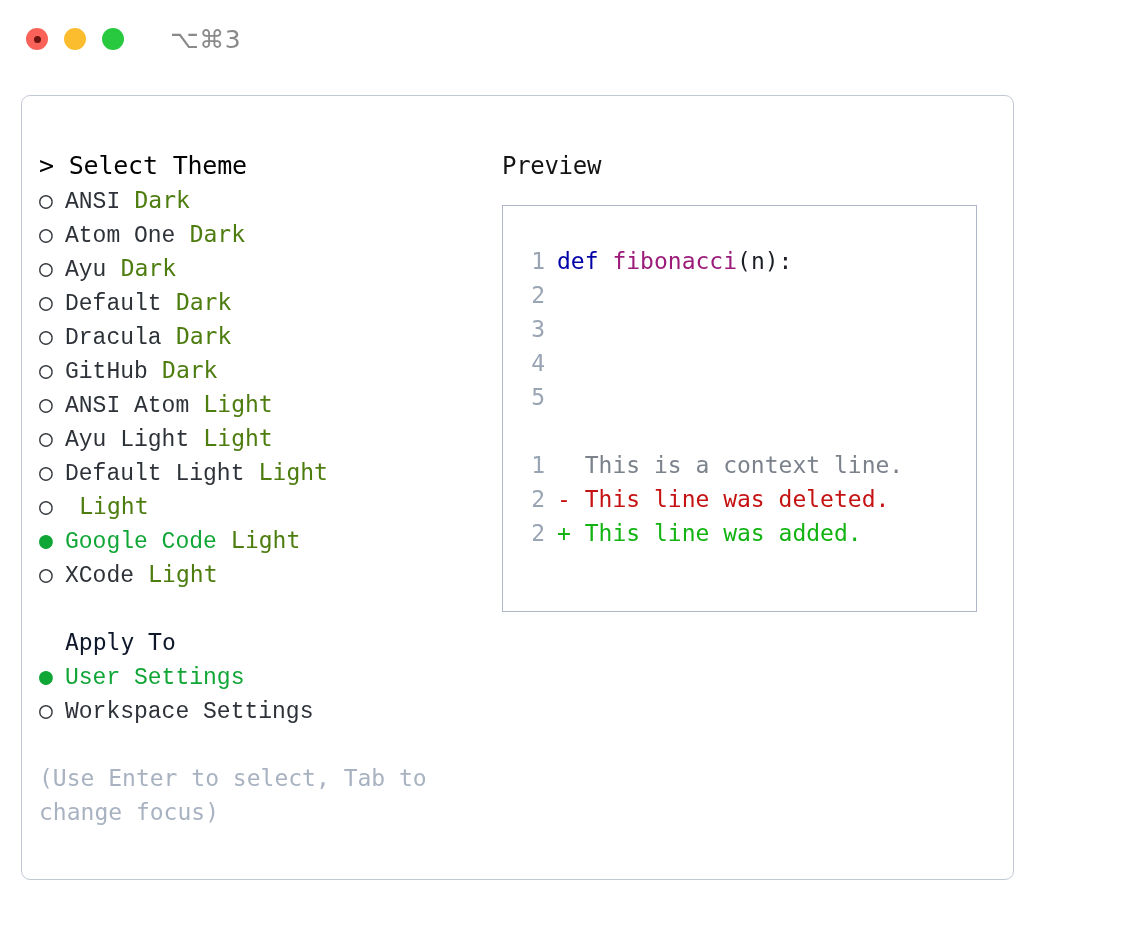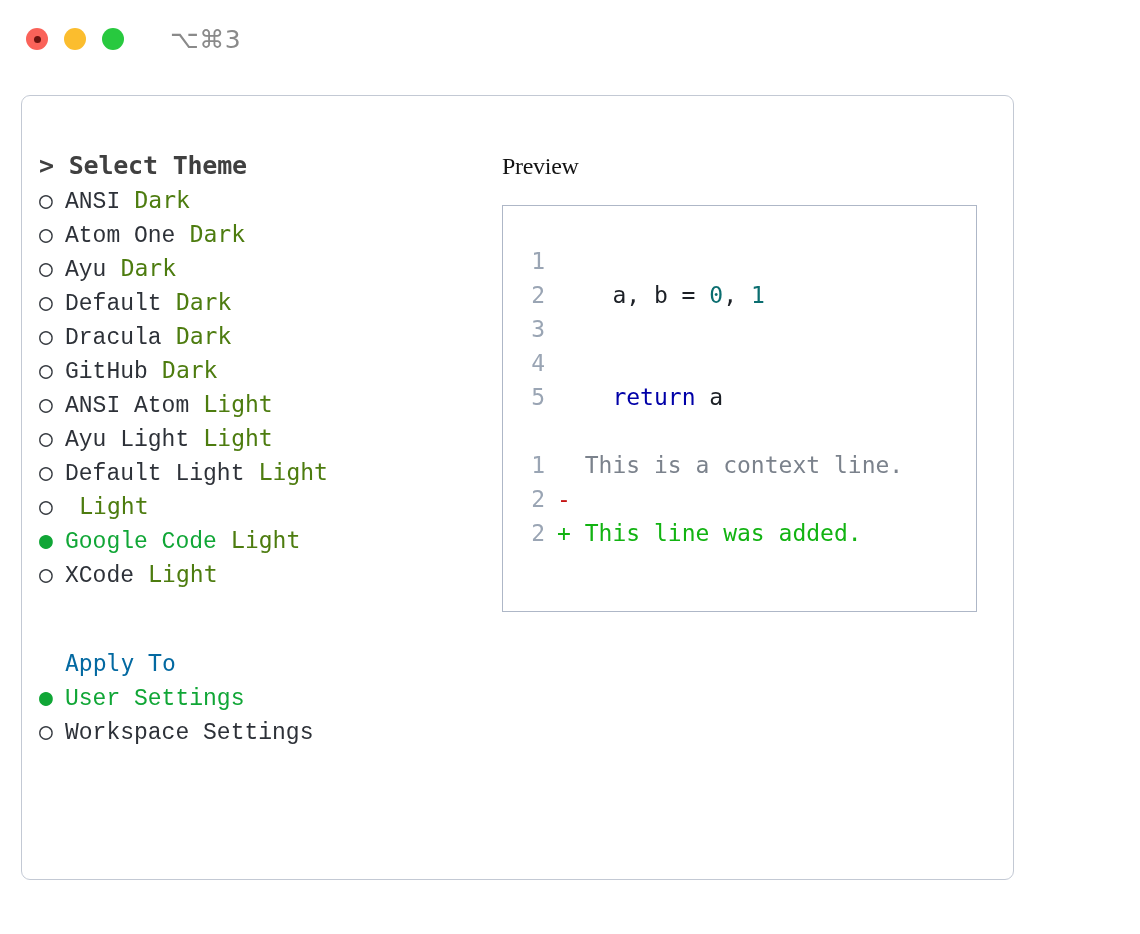--- a/index.html
+++ b/index.html
@@ -87,22 +87,22 @@
   
   .left-col {
     position: absolute;
     left: 17px;
     top: 53px;
     width: 450px;
   }
 
   .list-header {
     font-size: 25px;
-    font-weight: bold;
-    color: #404040;
+    font-weight: normal;
+    color: #000000;
     line-height: 34px;
     white-space: pre;
     letter-spacing: -0.2px;
   }
 
   .theme-row {
     display: flex;
     align-items: baseline;
     line-height: 34px;
     height: 34px;
@@ -121,26 +121,25 @@
   .theme-row.selected .theme-name { color: #10a636; text-align: right; }
   .theme-kind {
     color: #4d7c0f;
     margin-left: 0.62em;
   }
 
   .section-gap { height: 34px; }
 
   .apply-header {
     font-size: 23px;
-    color: #0369a1;
+    color: #0f172a;
     line-height: 34px;
     height: 34px;
     padding-left: 26px;
     white-space: pre;
-    margin-top: 21px;
   }
 
   .hint {
     margin-top: 34px;
     font-size: 23px;
     color: #a8b2c1;
     line-height: 34px;
     width: 400px;
     white-space: pre-wrap;
   }
@@ -150,21 +149,20 @@
     position: absolute;
     left: 480px;
     top: 53px;
     width: 490px;
   }
   .preview-title {
     font-size: 24px;
     color: #141414;
     line-height: 34px;
     letter-spacing: -0.3px;
-    font-family: Liberation Serif, serif;
   }
   .preview-box {
     margin-top: 22px;
     width: 475px;
     height: 407px;
     border: 1.6px solid #aeb7c7;
     box-sizing: border-box;
     background: #ffffff;
     padding: 38px 0 0 12px;
   }
@@ -235,37 +233,38 @@
 
         <div class="section-gap"></div>
 
         <div class="apply-header">Apply To</div>
 
         <div id="apply-list">
             <div class="theme-row selected"><span class="bullet sel">●</span><span class="theme-name">User Settings</span></div>
             <div class="theme-row"><span class="bullet">○</span><span class="theme-name">Workspace Settings</span></div>
           </div>
 
+        <div class="hint">(Use Enter to select, Tab to change focus)</div>
       </div>
 
       <div class="right-col">
         <div class="preview-title">Preview</div>
 
         <div class="preview-box">
           <div id="code-block">
-              <div class="code-line"><span class="gutter">1</span></div>
-              <div class="code-line"><span class="gutter">2</span><span class="code-text"><span class="tok-var">    a, b = </span><span class="tok-num">0</span><span class="tok-pun">, </span><span class="tok-num">1</span></span></div>
+              <div class="code-line"><span class="gutter">1</span><span class="code-text"><span class="tok-kw">def</span><span class="tok-pun"> </span><span class="tok-fn">fibonacci</span><span class="tok-pun">(n):</span></span></div>
+              <div class="code-line"><span class="gutter">2</span></div>
               <div class="code-line"><span class="gutter">3</span></div>
               <div class="code-line"><span class="gutter">4</span></div>
-              <div class="code-line"><span class="gutter">5</span><span class="code-text"><span class="tok-pun">    </span><span class="tok-kw">return</span><span class="tok-var"> a</span></span></div>
+              <div class="code-line"><span class="gutter">5</span></div>
             </div>
           <div class="diff-gap"></div>
           <div id="diff-block">
               <div class="code-line"><span class="gutter">1</span><span class="diff-ctx"> </span><span class="diff-ctx"> This is a context line.</span></div>
-              <div class="code-line"><span class="gutter">2</span><span class="diff-del">-</span></div>
+              <div class="code-line"><span class="gutter">2</span><span class="diff-del">-</span><span class="diff-del"> This line was deleted.</span></div>
               <div class="code-line"><span class="gutter">2</span><span class="diff-add">+</span><span class="diff-add"> This line was added.</span></div>
             </div>
         </div>
       </div>
 
     </div>
   </div>
 </div>
 
 </body></html>

